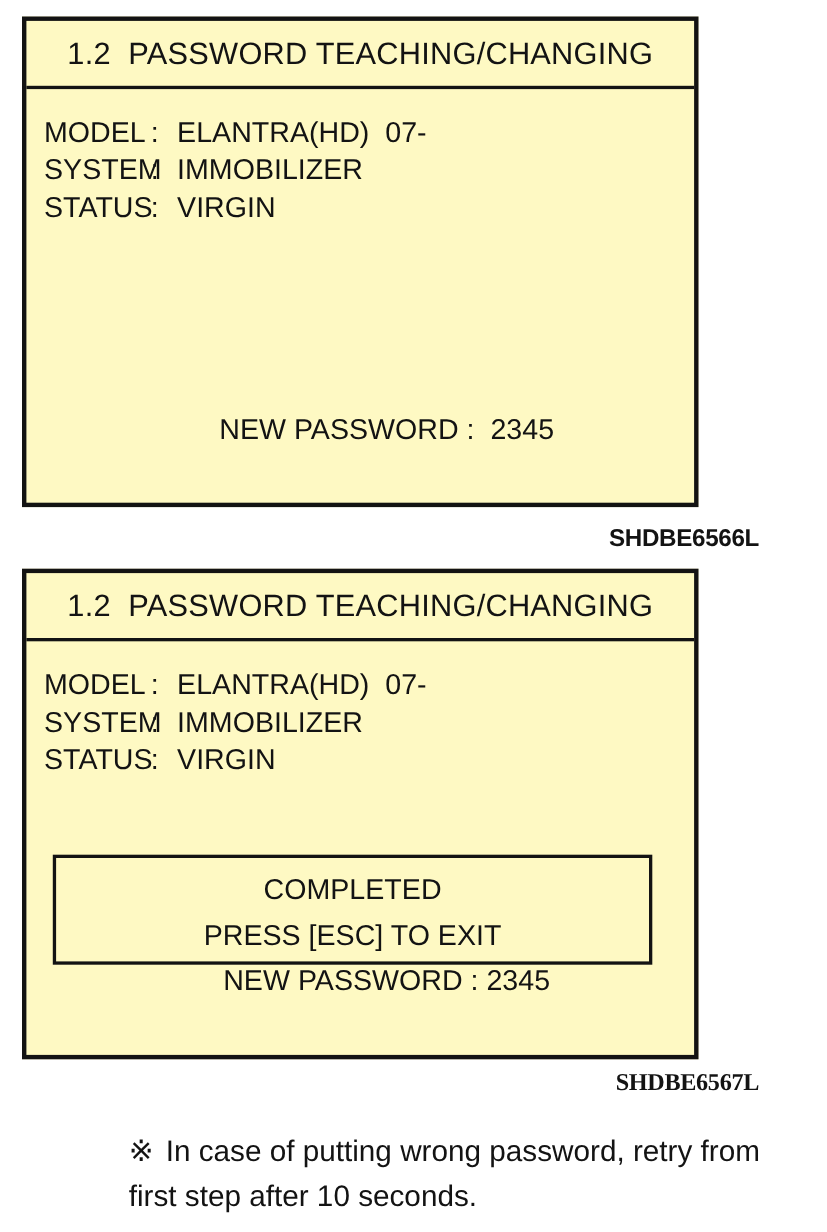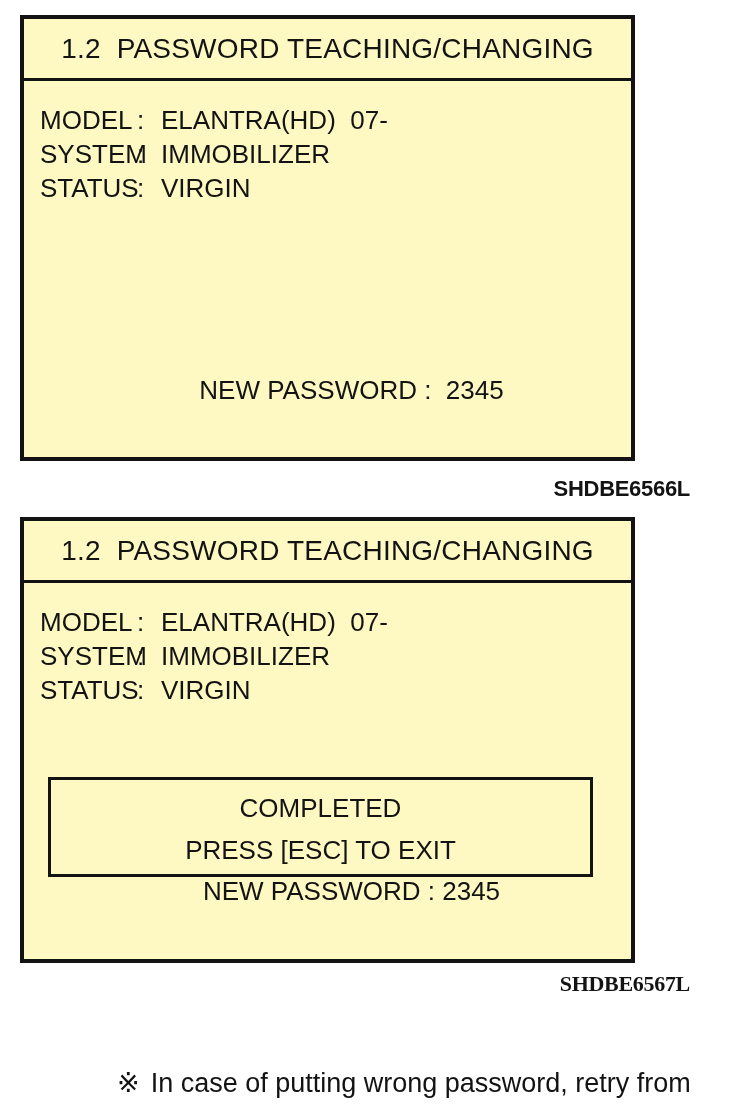--- a/index.html
+++ b/index.html
@@ -39,21 +39,21 @@
   .screen-1 .password-line{top:356px;}
   .screen-2 .password-line{top:355px;}
   .figure-code{
     position:absolute;right:62px;font-size:22px;font-weight:700;
     letter-spacing:-.3px;
   }
   .figure-code-1{top:476px;}
   .figure-code-2{top:971px;font-family:Liberation Serif, serif;}
   .footnote{
     position:absolute;left:117px;top:1026px;width:610px;
-    font-size:27px;line-height:41px;margin-top:37px;
+    font-size:27px;line-height:41px;
   }
   .fn-marker{margin-right:11px;}
 </style>
 </head>
 <body>
 
 <div class="screen screen-1">
   <div class="title-bar">
     <span class="pre">1.2  PASSWORD TEACHING/CHANGING</span>
   </div>
@@ -102,13 +102,14 @@
   <div class="prompt-box">
     <span class="prompt-line">COMPLETED</span>
     <span class="prompt-line">PRESS [ESC] TO EXIT</span>
   </div>
   <div class="password-line">NEW PASSWORD : 2345</div>
 </div>
 <div class="figure-code figure-code-2">SHDBE6567L</div>
 
 <div class="footnote">
   <div><span class="fn-marker">※</span><span>In case of putting wrong password, retry from</span></div>
+  <div>first step after 10 seconds.</div>
 </div>
 
 </body></html>

